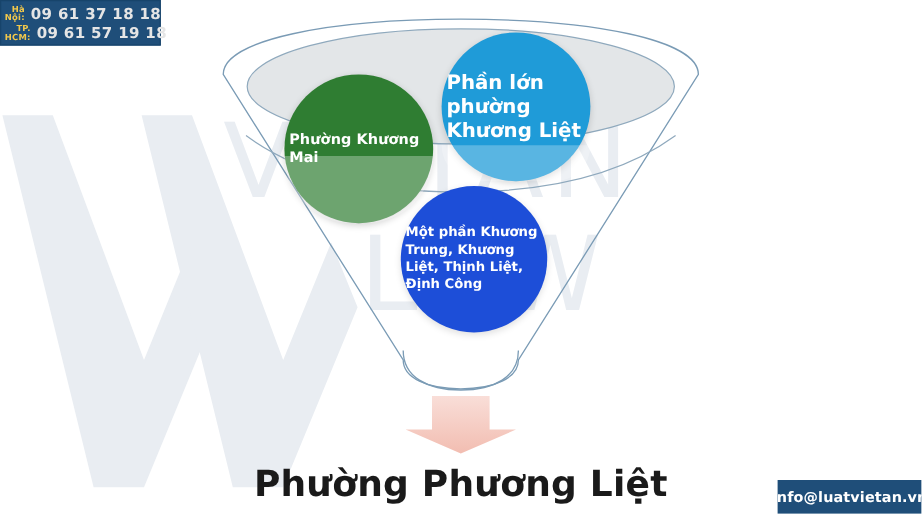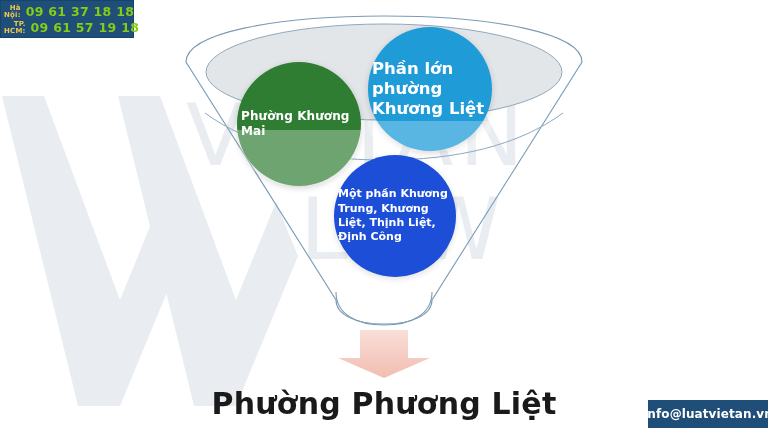--- a/index.html
+++ b/index.html
@@ -35,21 +35,21 @@
     box-sizing:border-box;
     padding:3px 4px 0 3px;
   }
   .phone-row{display:flex;align-items:center;height:16px;}
   .phone-label{
     width:44px;text-align:right;padding-right:5px;
     color:#f2c84b;font-size:7px;font-weight:bold;
     letter-spacing:.2px;line-height:1;
   }
   .phone-num{
-    color:#84cc16;font-size:12.5px;font-weight:bold;
+    color:#e5e5e5;font-size:12.5px;font-weight:bold;
     letter-spacing:.3px;line-height:1;white-space:nowrap;
   }
 
   
   .email-badge{
     position:absolute;left:648px;top:400px;
     width:120px;height:28px;
     background:#1f4e79;
     display:flex;align-items:center;justify-content:center;
   }

